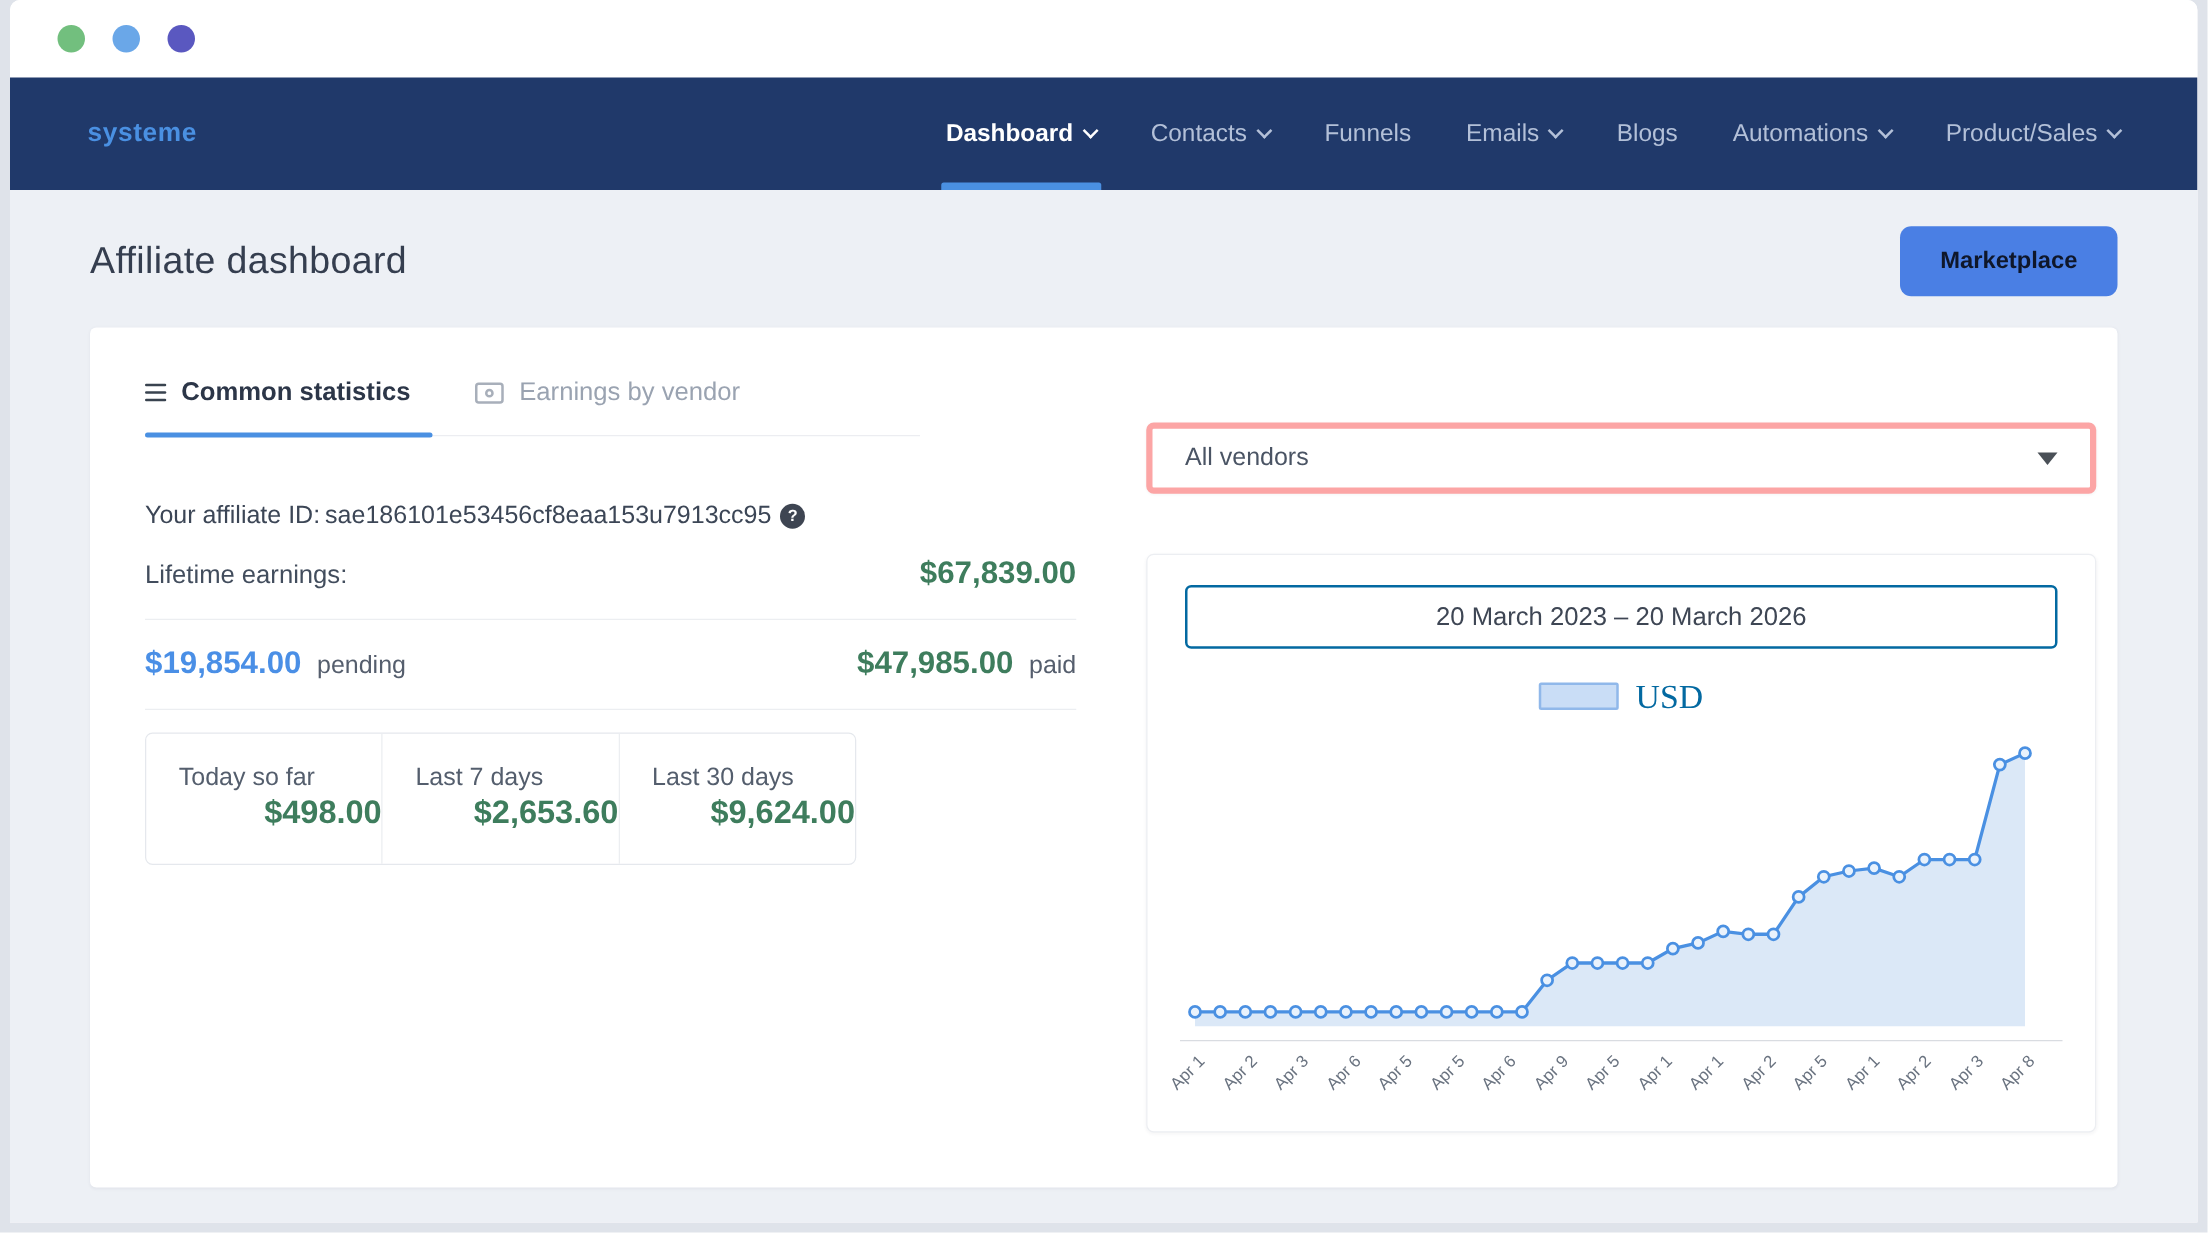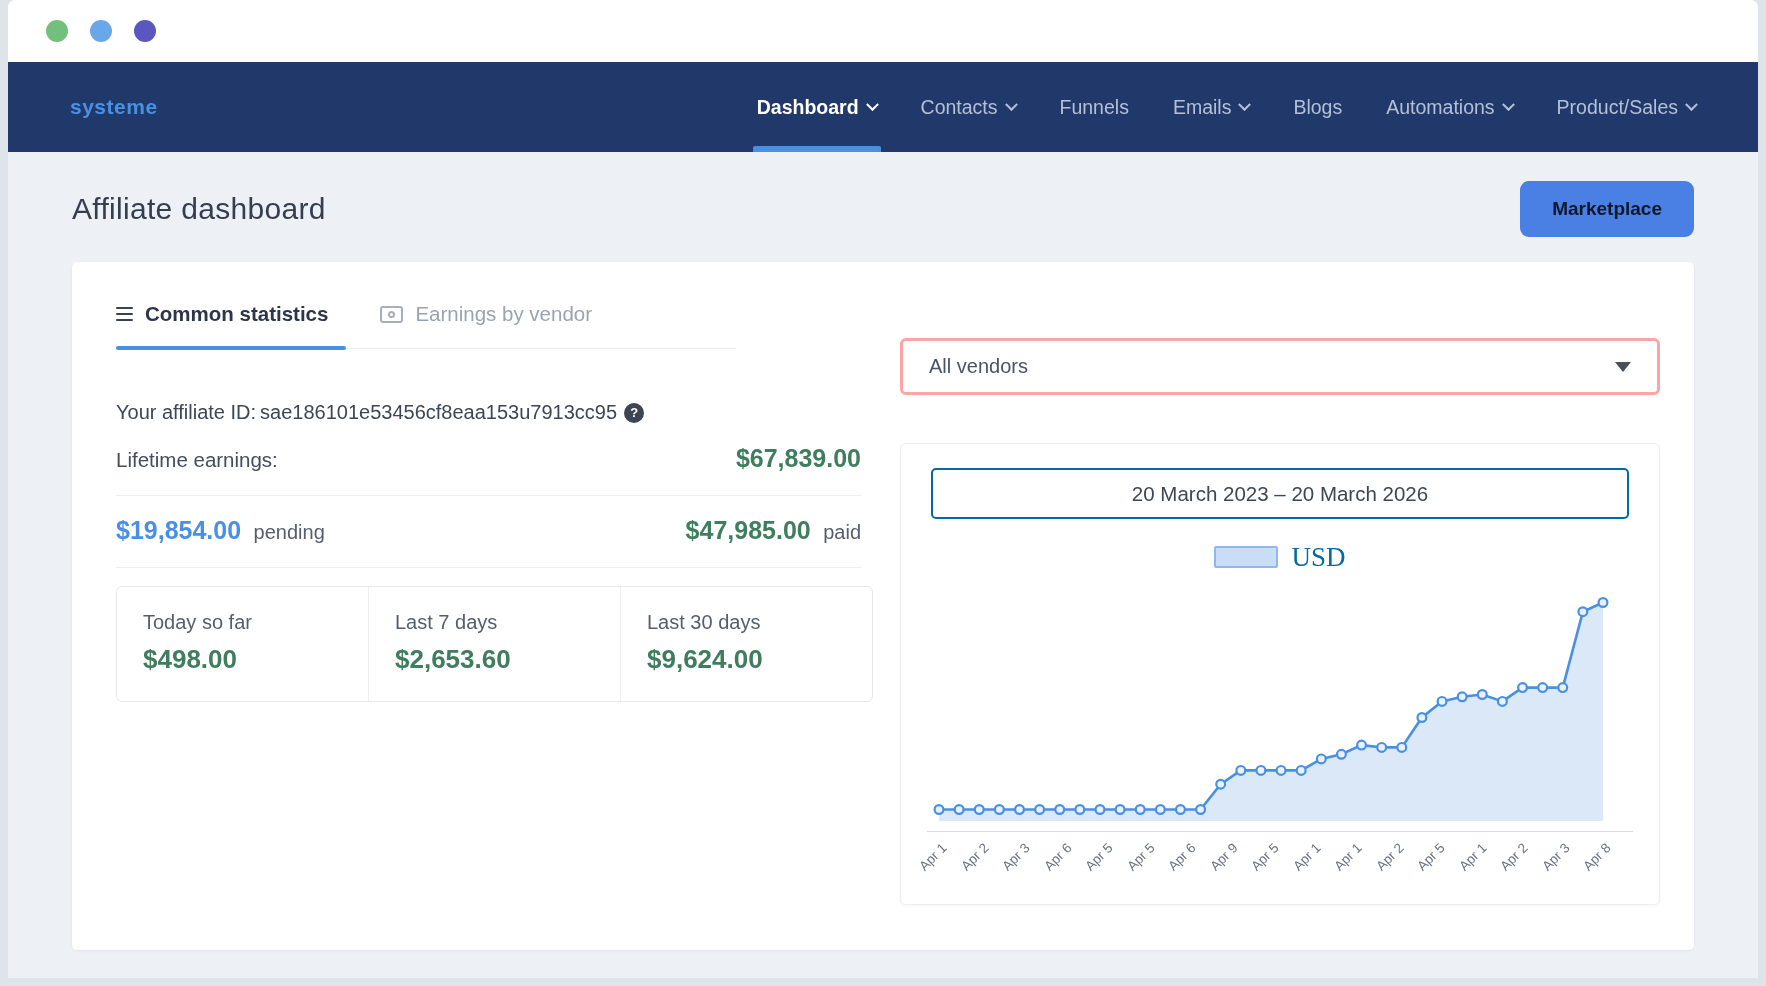--- a/index.html
+++ b/index.html
@@ -20,21 +20,21 @@
   .navitem.active { color:#ffffff; font-weight:bold; }
   .navitem.active::after { content:""; position:absolute; left:-4px; right:-4px; bottom:0; height:6px; background:#4a90e2; border-radius:2px 2px 0 0; }
   .chev { width:9px; height:9px; border-right:2px solid currentColor; border-bottom:2px solid currentColor; transform:rotate(45deg) translate(-2px,-2px); }
 
   
   .content { background:#edf0f5; height:826px; padding:26px 64px 0; }
   .page-head { display:flex; align-items:center; justify-content:space-between; height:62px; }
   .page-title { font-size:30px; color:#353e4f; font-weight:500; letter-spacing:.3px; }
   .mk-btn { background:#4a7fe4; color:#0f172a; font-size:19px; font-weight:bold; border:none; border-radius:9px; padding:17px 32px; cursor:pointer; }
 
-  .card { background:#ffffff; border-radius:5px; margin-top:22px; height:688px; box-shadow:0 1px 3px rgba(30,40,60,.06); display:flex; padding:40px 34px 0 44px; gap:39px; }
+  .card { background:#ffffff; border-radius:5px; margin-top:22px; height:688px; box-shadow:0 1px 3px rgba(30,40,60,.06); display:flex; padding:40px 34px 0 44px; gap:56px; }
 
   
   .col-left { width:745px; flex:none; }
   .tabs { display:flex; gap:52px; border-bottom:1px solid #ecedf1; width:620px; }
   .tab { display:flex; align-items:center; gap:12px; padding-bottom:22px; position:relative; cursor:pointer; }
   .tab .tab-label { font-size:20.5px; color:#9aa3b1; }
   .tab.active .tab-label { color:#2c3648; font-weight:bold; }
   .tab.active::after { content:""; position:absolute; left:0; right:-18px; bottom:-2px; height:4px; background:#4a90e2; border-radius:2px; }
   .burger { display:flex; flex-direction:column; gap:3.5px; }
   .burger i { display:block; width:17px; height:2.6px; background:#39434f; border-radius:1px; }
@@ -46,29 +46,29 @@
   .q-icon::after { content:"?"; }
 
   .stat-row { display:flex; justify-content:space-between; align-items:baseline; padding:20px 0 22px; border-bottom:1px solid #eceef1; }
   .stat-row:first-of-type { margin-top:12px; }
   .stat-label { font-size:20.5px; color:#424d5d; }
   .val-blue { color:#4a8fe6; font-size:25px; font-weight:bold; }
   .val-green { color:#3e7d5d; font-size:25px; font-weight:bold; }
   .sub-label { font-size:20px; color:#555e6d; font-weight:normal; margin-left:8px; }
 
   .snap-title { margin-top:66px; font-size:20px; color:#333d4d; }
-  .snap-box { margin-top:18px; width:757px; border:1px solid #e5e8ed; border-radius:6px; display:flex; background:#fff; }
+  .snap-box { margin-top:18px; width:569px; border:1px solid #e5e8ed; border-radius:6px; display:flex; background:#fff; }
   .snap-cell { flex:1; padding:24px 0 26px 26px; border-left:1px solid #eceef1; }
   .snap-cell:first-child { border-left:none; }
   .snap-label { font-size:20px; color:#545e6d; }
-  .snap-value { margin-top:10px; font-size:26px; font-weight:bold; color:#3e7d5d; }
+  .snap-value { margin-top:0; font-size:26px; font-weight:bold; color:#3e7d5d;text-align:right; }
 
   
   .col-right { width:760px; flex:none; }
-  .vendor-select { margin-top:36px; height:57px; background:#fff; border:3px solid #fca5a5; border-radius:6px; display:flex; align-items:center; justify-content:space-between; padding:0 26px; cursor:pointer; box-shadow:0 1px 2px rgba(30,40,60,.04); }
+  .vendor-select { margin-top:36px; height:57px; background:#fff; border:5px solid #fca5a5; border-radius:6px; display:flex; align-items:center; justify-content:space-between; padding:0 26px; cursor:pointer; box-shadow:0 1px 2px rgba(30,40,60,.04); }
   .vendor-value { font-size:20px; color:#4a5464; }
   .tri-down { width:0; height:0; border-left:8px solid transparent; border-right:8px solid transparent; border-top:10px solid #4a5057; }
 
   .chart-card { margin-top:48px; border:1px solid #eceef2; border-radius:6px; box-shadow:0 1px 3px rgba(30,40,60,.05); padding:24px 26px 10px; background:#fff; }
   .date-box { border:2px solid #0369a1; border-radius:5px; height:51px; display:flex; align-items:center; justify-content:center; margin:0 4px; }
   .date-text { font-size:20.5px; color:#3e4654; }
   .legend { margin-top:26px; display:flex; align-items:center; justify-content:center; gap:13px; height:24px; }
   .legend-swatch { width:64px; height:22px; border-radius:2px; }
   .legend-label { font-size:27px; color:#0369a1;font-family:Liberation Serif, serif; }
   .plot-wrap { margin-top:6px; border-bottom:1px solid #d9dce1; }

